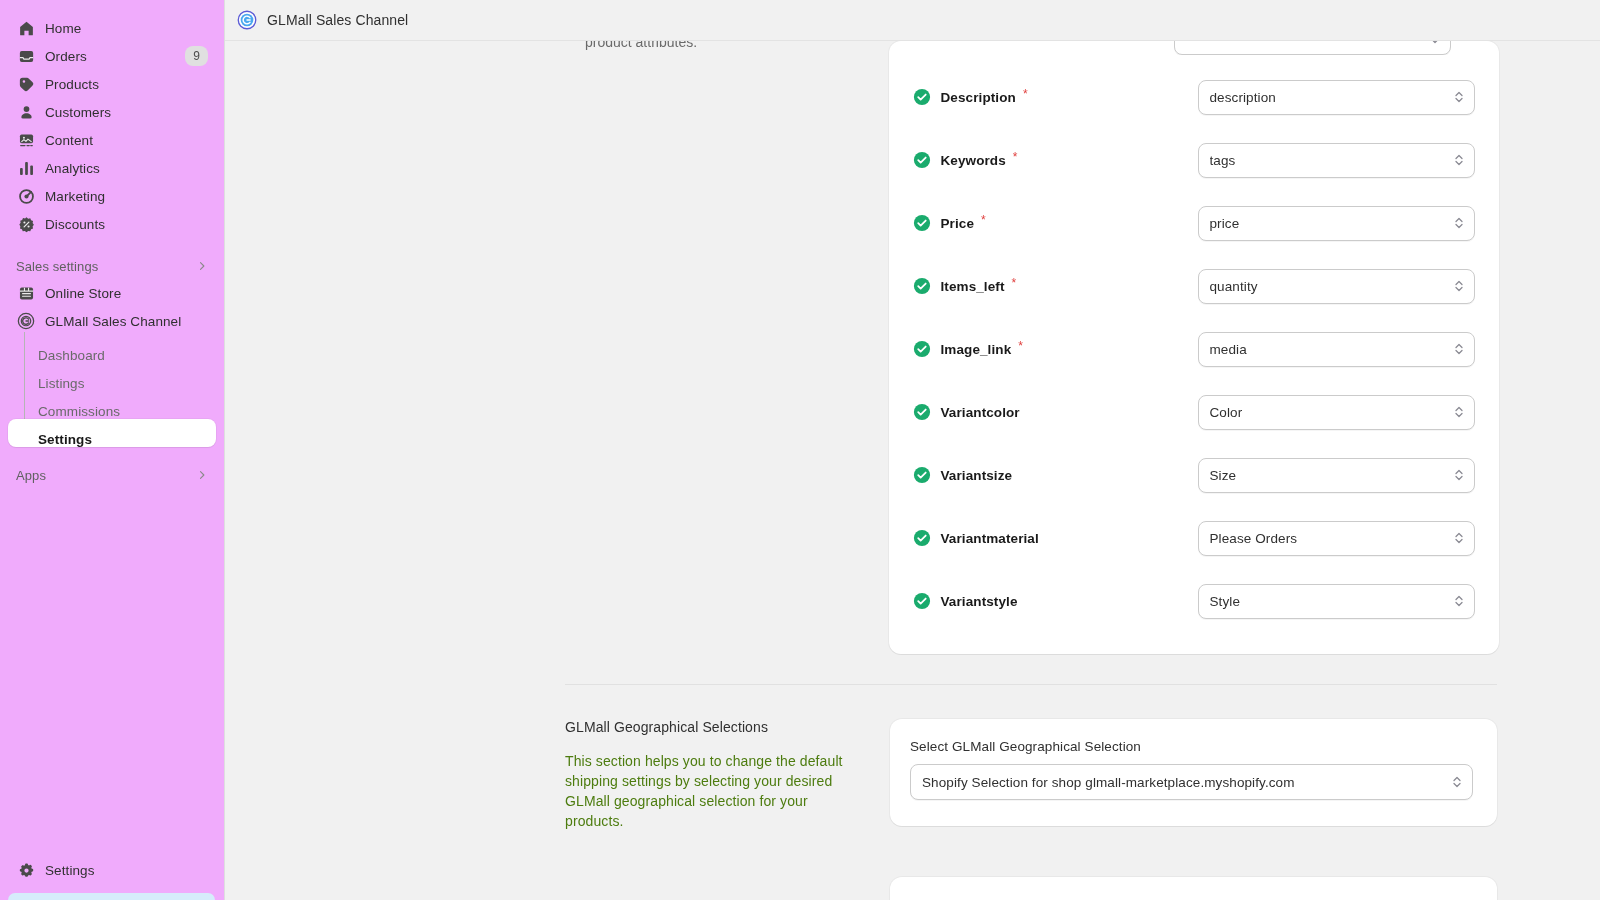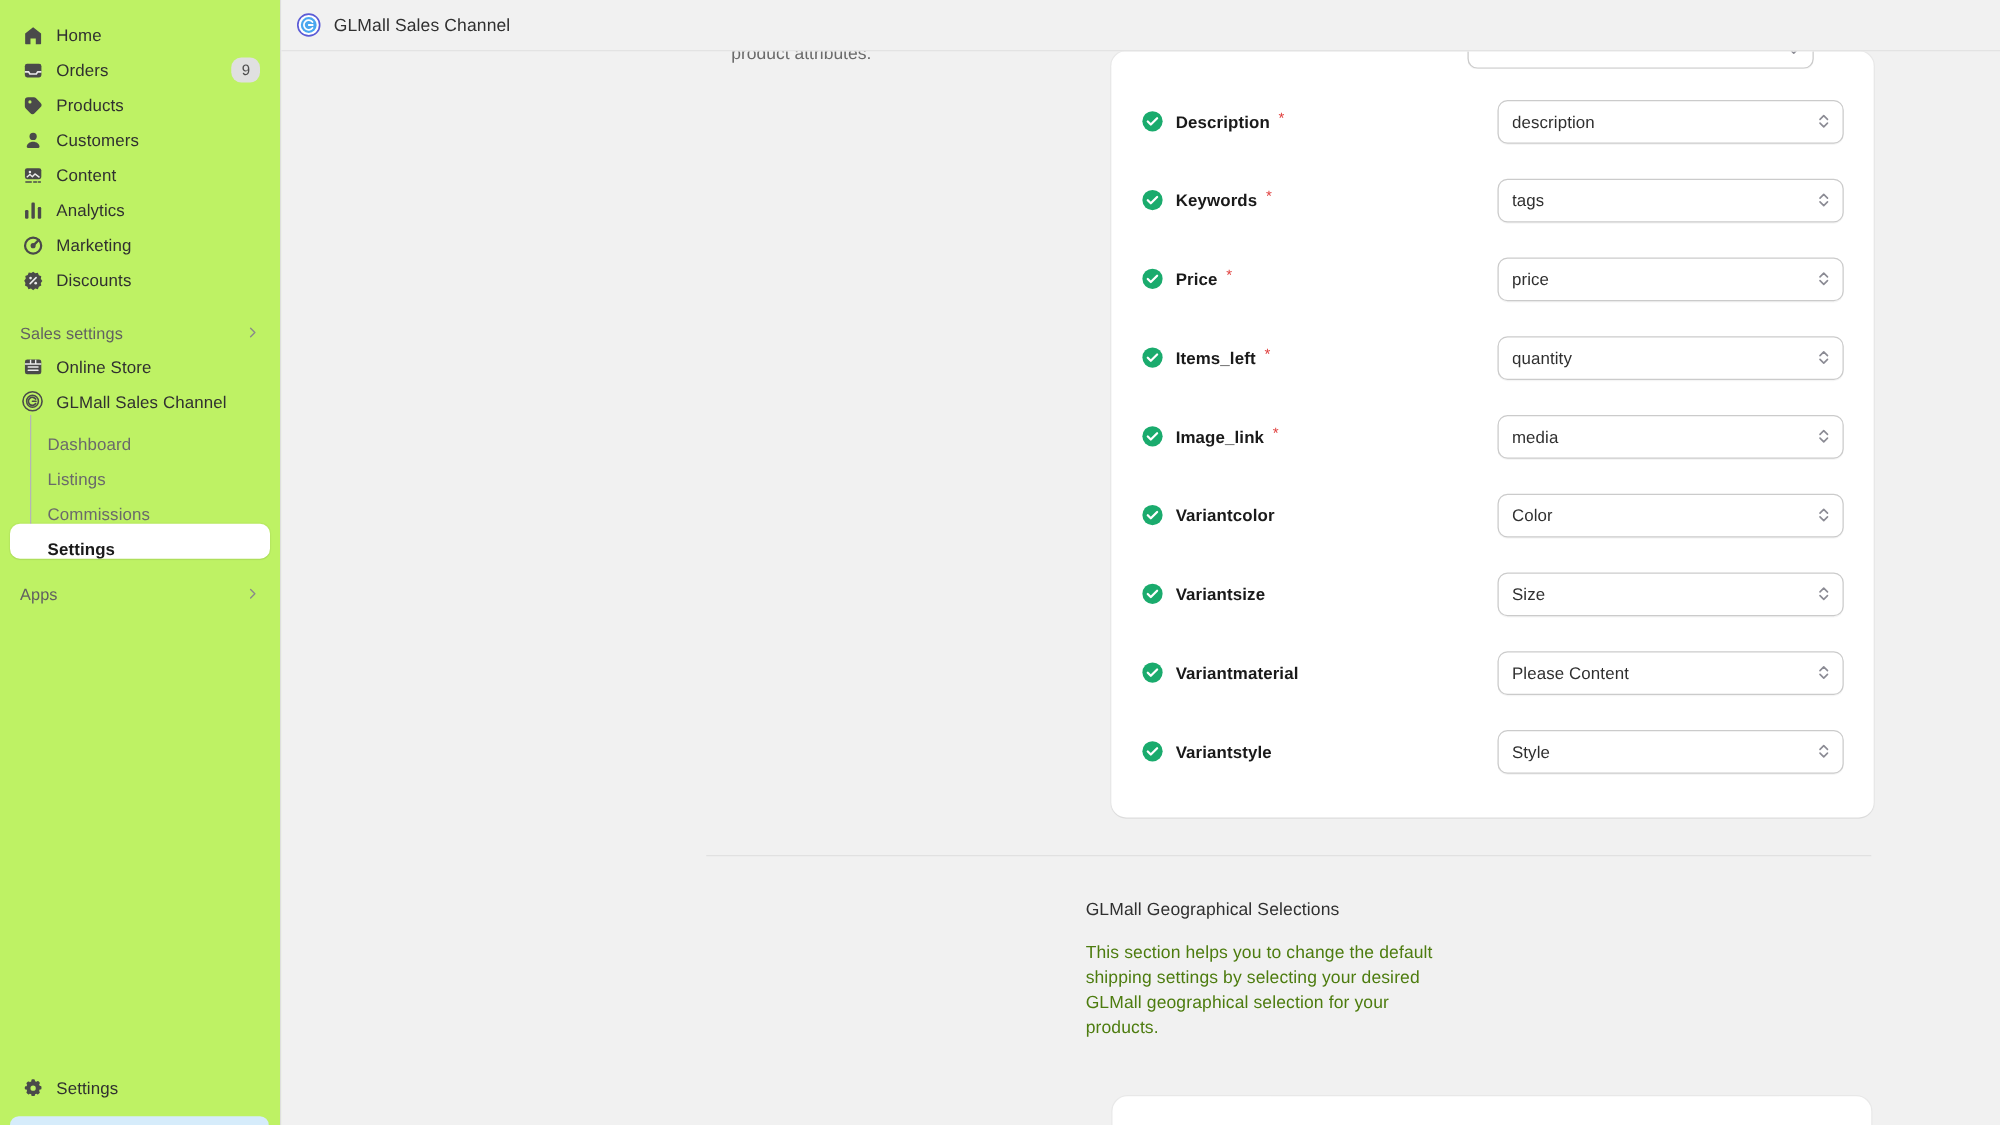--- a/index.html
+++ b/index.html
@@ -20,21 +20,21 @@
     height: 900px;
     display: flex;
     background: #f1f1f1;
   }
 
   
   .sidebar {
     width: 225px;
     min-width: 225px;
     height: 900px;
-    background: #bef264;
+    background: #f0abfc;
     border-right: 1px solid #dededf;
     position: relative;
     display: flex;
     flex-direction: column;
     padding-top: 14px;
   }
 
   .nav-item {
     display: flex;
     align-items: center;
@@ -714,21 +714,21 @@
                 <div class="attr-row">
                   <div class="attr-label-wrap">
                     <span class="check-icon"><svg width="18" height="18" viewBox="0 0 20 20">
                         <circle cx="10" cy="10" r="9" fill="#1aab6d"></circle>
                         <path d="M5.8 10.2l2.7 2.7 5.6-5.6" stroke="#ffffff" stroke-width="2" fill="none" stroke-linecap="round" stroke-linejoin="round"></path>
                       </svg></span>
                     <span class="attr-label">Variantmaterial</span>
                   </div>
                   <div class="attr-field">
                     <div class="select-box">
-                      <span class="select-text">Please Content</span>
+                      <span class="select-text">Please Orders</span>
                       <span class="select-caret"><svg width="12" height="16" viewBox="0 0 12 16" fill="none">
                           <path d="M3 6.5L6 3.5L9 6.5" stroke="currentColor" stroke-width="1.3" stroke-linecap="round" stroke-linejoin="round"></path>
                           <path d="M3 9.5L6 12.5L9 9.5" stroke="currentColor" stroke-width="1.3" stroke-linecap="round" stroke-linejoin="round"></path>
                         </svg></span>
                     </div>
                   </div>
                 </div>
                 <div class="attr-row">
                   <div class="attr-label-wrap">
                     <span class="check-icon"><svg width="18" height="18" viewBox="0 0 20 20">
@@ -752,20 +752,34 @@
         </section>
 
         <div class="section-divider"></div>
 
         <section class="section">
           <div class="section-left">
             <h2 class="section-title">GLMall Geographical Selections</h2>
             <p class="section-desc">This section helps you to change the default shipping settings by selecting your desired GLMall geographical selection for your products.</p>
           </div>
 
+          <div class="card card-geo">
+            <div class="geo-field-label">Select GLMall Geographical Selection</div>
+            <div class="geo-select">
+              <div class="select-box">
+                <span class="select-text">Shopify Selection for shop glmall-marketplace.myshopify.com</span>
+                <span class="select-caret">
+                  <svg width="12" height="16" viewBox="0 0 12 16" fill="none">
+                    <path d="M3 6.5L6 3.5L9 6.5" stroke="currentColor" stroke-width="1.3" stroke-linecap="round" stroke-linejoin="round"></path>
+                    <path d="M3 9.5L6 12.5L9 9.5" stroke="currentColor" stroke-width="1.3" stroke-linecap="round" stroke-linejoin="round"></path>
+                  </svg>
+                </span>
+              </div>
+            </div>
+          </div>
         </section>
 
         <section class="section">
           <div class="section-left"></div>
           <div class="card-peek" style="flex:1"></div>
         </section>
 
       </div>
     </div>
   </main>

